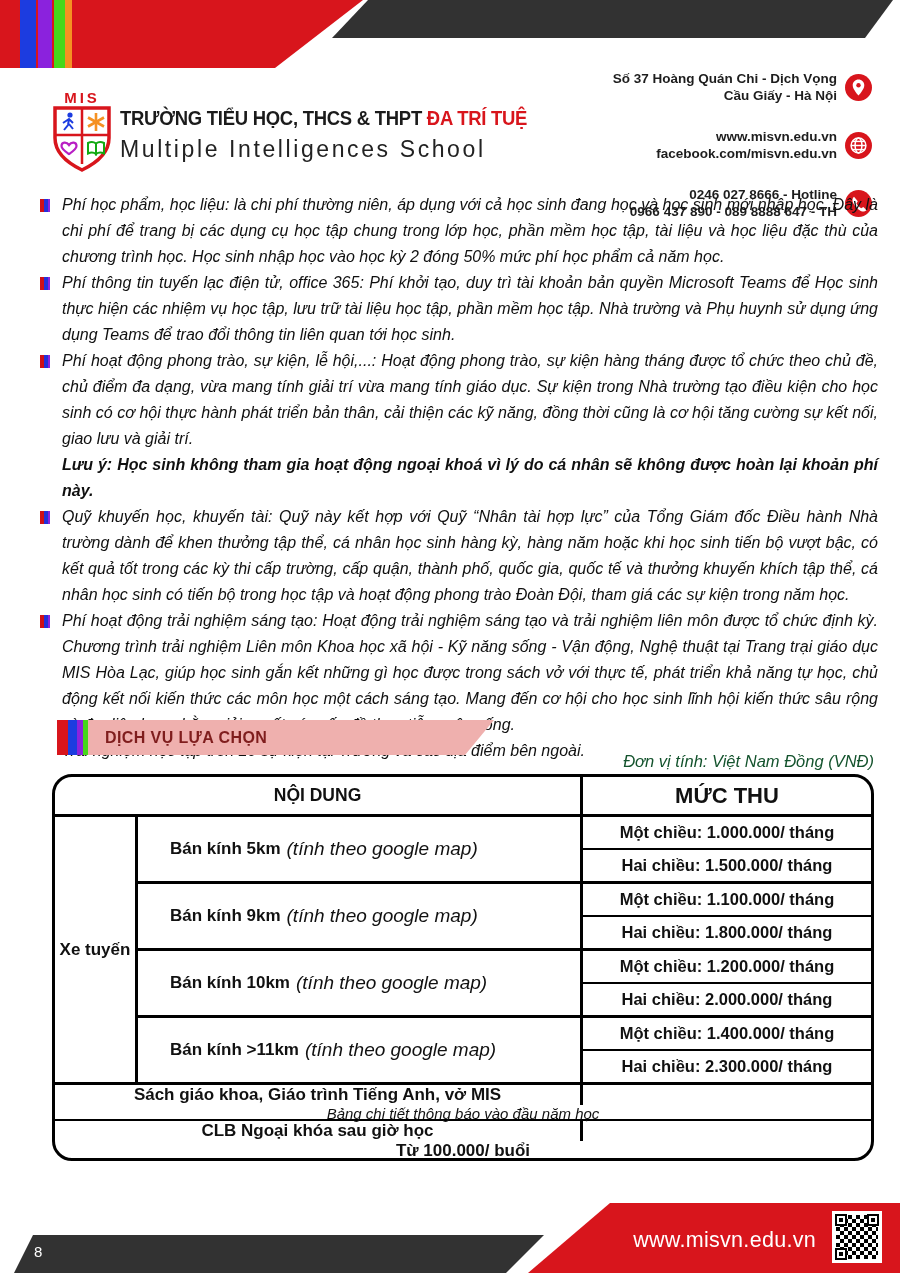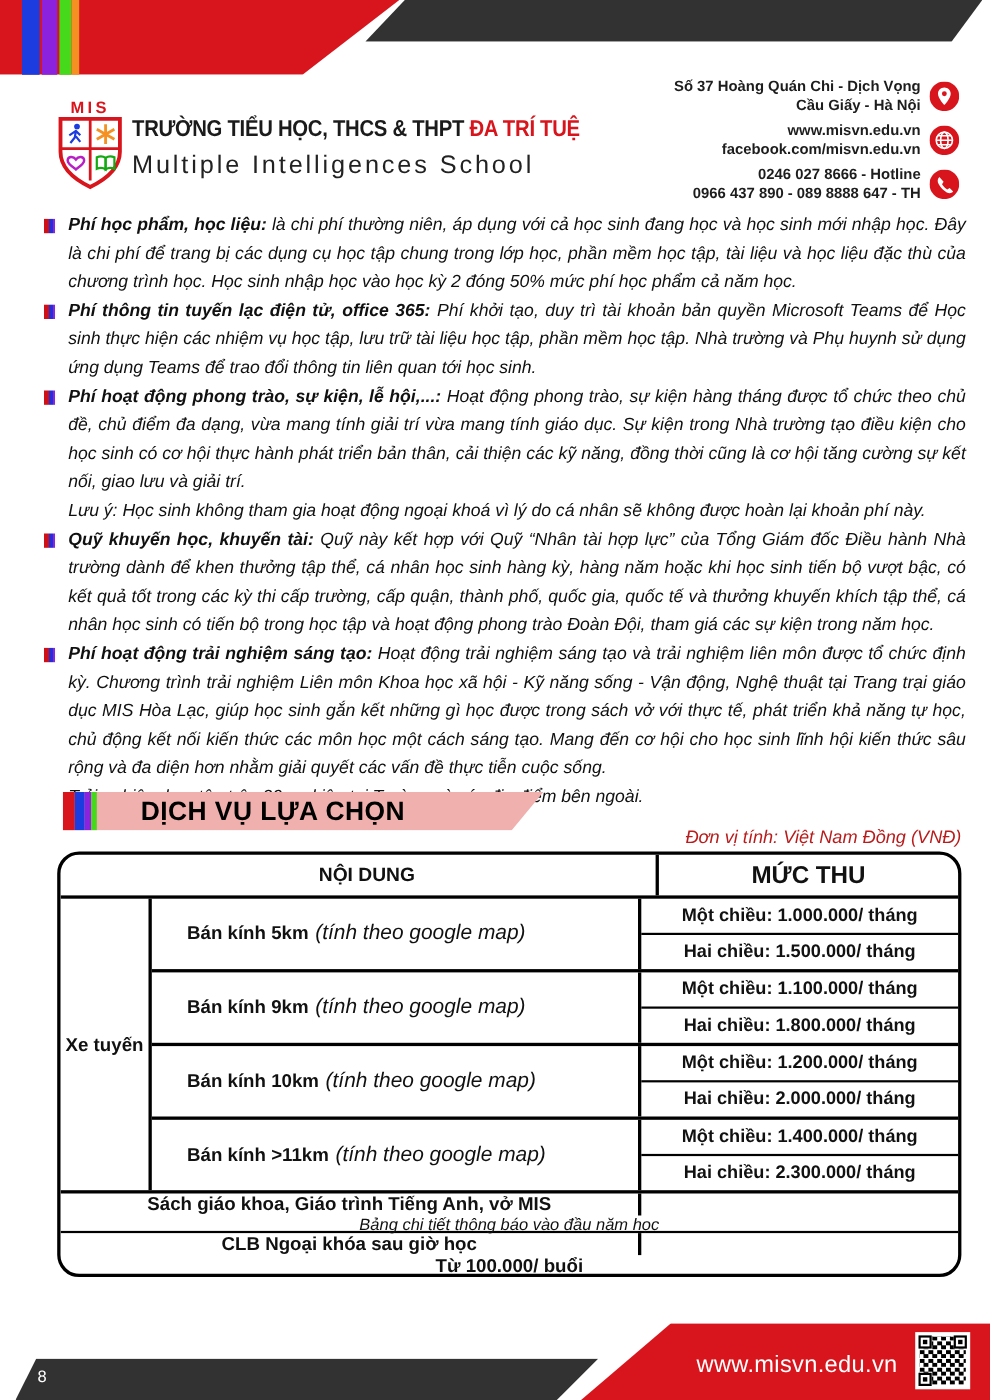--- a/index.html
+++ b/index.html
@@ -20,54 +20,54 @@
   
   .logo{position:absolute;left:50px;top:90px;width:64px;height:84px;}
   .school-title{position:absolute;left:120px;top:106px;white-space:nowrap;
                 font-weight:bold;font-size:21px;letter-spacing:-0.3px;
                 transform:scaleX(0.88);transform-origin:left top;color:#1b1b1b;}
   .school-title .red{color:#d8151c;}
   .school-subtitle{position:absolute;left:120px;top:136px;font-size:23px;letter-spacing:2.6px;
                    color:#222;white-space:nowrap;}
 
   
-  .contact{position:absolute;right:28px;top:70px;display:flex;flex-direction:column;gap:6px;}
+  .contact{position:absolute;right:28px;top:70px;display:flex;flex-direction:column;gap:24px;}
   .contact-row{display:flex;align-items:center;justify-content:flex-end;gap:8px;}
   .contact-text{text-align:right;font-size:13.5px;font-weight:bold;line-height:17px;color:#1d1d1d;}
   .cicon{width:27px;height:27px;flex:0 0 27px;}
 
   
   .fees-block{position:absolute;left:40px;top:192px;width:838px;font-style:italic;
               font-size:16px;line-height:26px;text-align:justify;color:#101010;}
   .fee-item{position:relative;padding-left:22px;}
   .plain-line{padding-left:22px;}
   .bullet{position:absolute;left:0;top:7px;width:10px;height:13px;
           background:linear-gradient(90deg,#cf1016 0 45%,#2330d8 45% 80%,#8b22dd 80% 100%);}
-  .ft{font-weight:bold;margin-top:43px;}
-  .fnote{font-weight:normal;}
+  .ft{font-weight:normal;margin-top:43px;}
+  .fnote{font-weight:bold;}
 
   
   .svc-banner{position:absolute;left:57px;top:720px;width:437px;height:35px;background:#efb0ae;
               clip-path:polygon(0 0,437px 0,408px 35px,0 35px);}
   .svc-banner .s{position:absolute;top:0;height:35px;}
   .svc-banner .s1{left:0;width:11px;background:#d8151c;}
   .svc-banner .s2{left:11px;width:9px;background:#1c3ce0;}
   .svc-banner .s3{left:20px;width:6px;background:#8b22dd;}
   .svc-banner .s4{left:26px;width:5px;background:#46d81a;}
-  .svc-title{position:absolute;left:48px;top:0;line-height:35px;font-size:24px;font-weight:bold;
-             letter-spacing:0.4px;color:#000000;margin-left:23px;}
+  .svc-title{position:absolute;left:48px;top:0;line-height:35px;font-size:16px;font-weight:bold;
+             letter-spacing:0.4px;color:#7f1d1d;}
   .unit-note{position:absolute;left:52px;top:752px;width:822px;text-align:right;
-             font-style:italic;font-size:16.5px;color:#b91c1c;}
+             font-style:italic;font-size:16.5px;color:#14532d;}
 
   
   .ftable{position:absolute;left:52px;top:774px;width:822px;border:3px solid #000;
           border-radius:20px;overflow:hidden;background:#fff;box-sizing:border-box;}
   .t-head{display:flex;height:37px;border-bottom:3px solid #000;}
   .t-head .hL{width:528px;border-right:3px solid #000;box-sizing:border-box;
-              display:flex;align-items:center;justify-content:center;font-weight:bold;font-size:17.5px;margin-left:16px;}
+              display:flex;align-items:center;justify-content:center;font-weight:bold;font-size:17.5px;}
   .t-head .hR{flex:1;display:flex;align-items:center;justify-content:center;font-weight:bold;font-size:22px;}
   .bus{display:flex;}
   .xe-cell{width:83px;border-right:3px solid #000;box-sizing:border-box;
            display:flex;align-items:center;justify-content:center;font-weight:bold;font-size:17px;}
   .groups{flex:1;display:flex;flex-direction:column;}
   .bgroup{display:flex;height:64px;border-bottom:3px solid #000;}
   .bgroup:last-child{border-bottom:none;}
   .desc-cell{width:445px;border-right:3px solid #000;box-sizing:border-box;
              display:flex;align-items:center;padding-left:32px;font-size:17px;}
   .desc-cell .b{font-weight:bold;}

